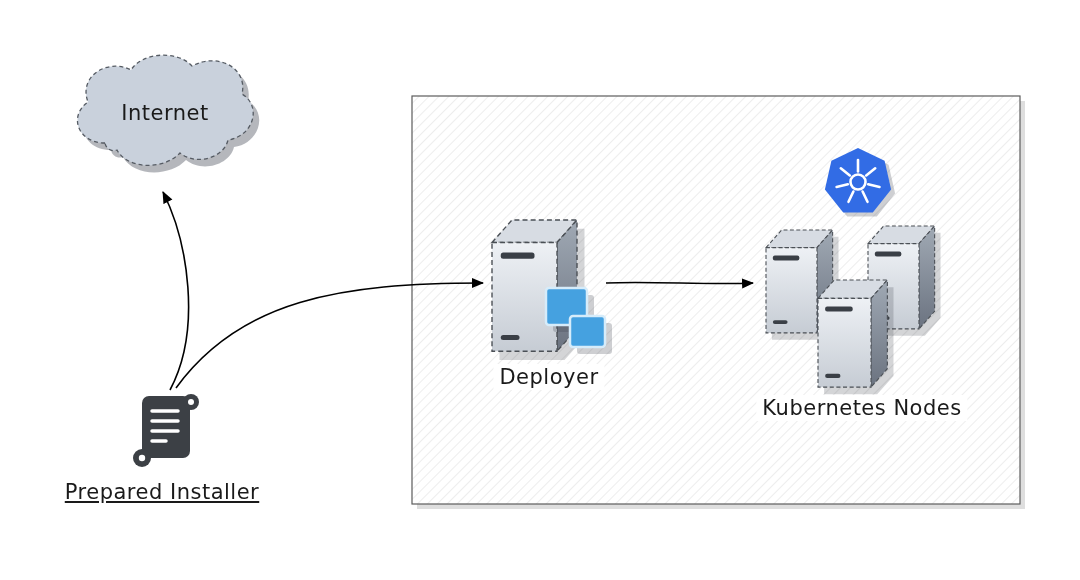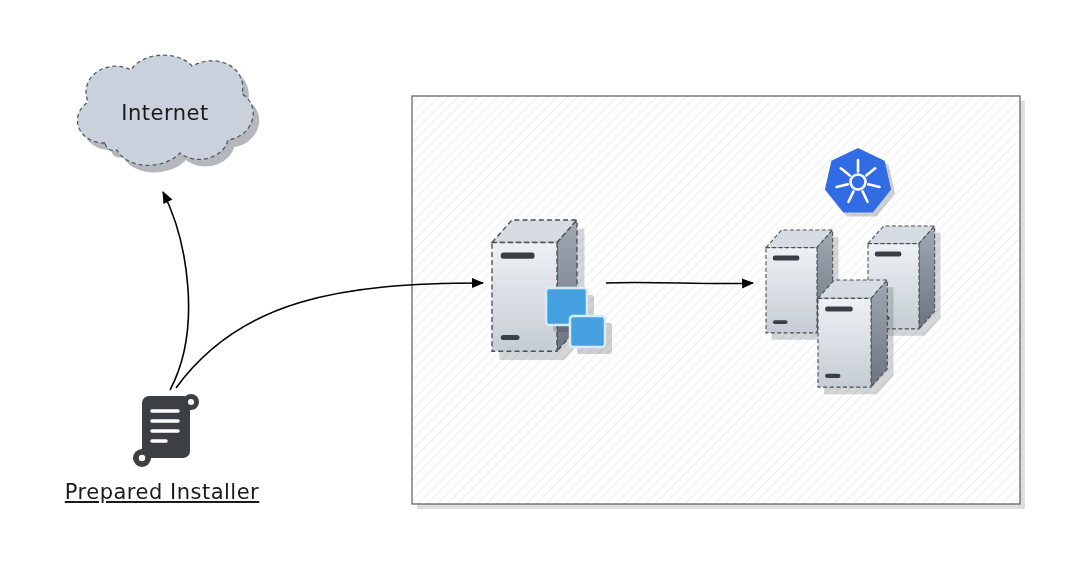--- a/index.html
+++ b/index.html
@@ -118,15 +118,17 @@
     </g>
     <g>
       <use href="#server" transform="translate(818,280) scale(1.02)"></use>
     </g>
   </svg>
 
   <div class="label" style="left:165px; top:113px;">Internet</div>
 
   <div class="label" style="left:162px; top:492px;text-decoration:underline;">Prepared Installer</div>
 
+  <div class="label boxed" style="left:549px; top:377px;">Deployer</div>
 
+  <div class="label boxed" style="left:862px; top:408px;">Kubernetes Nodes</div>
 
 </div>
 
 </body></html>

